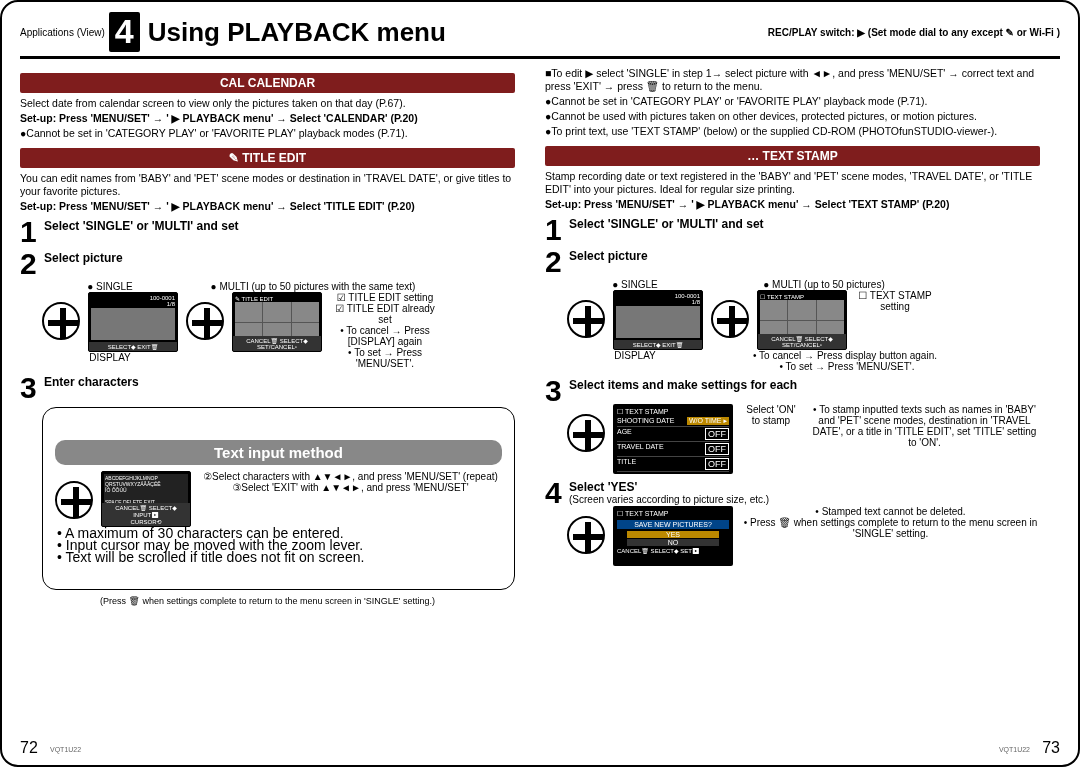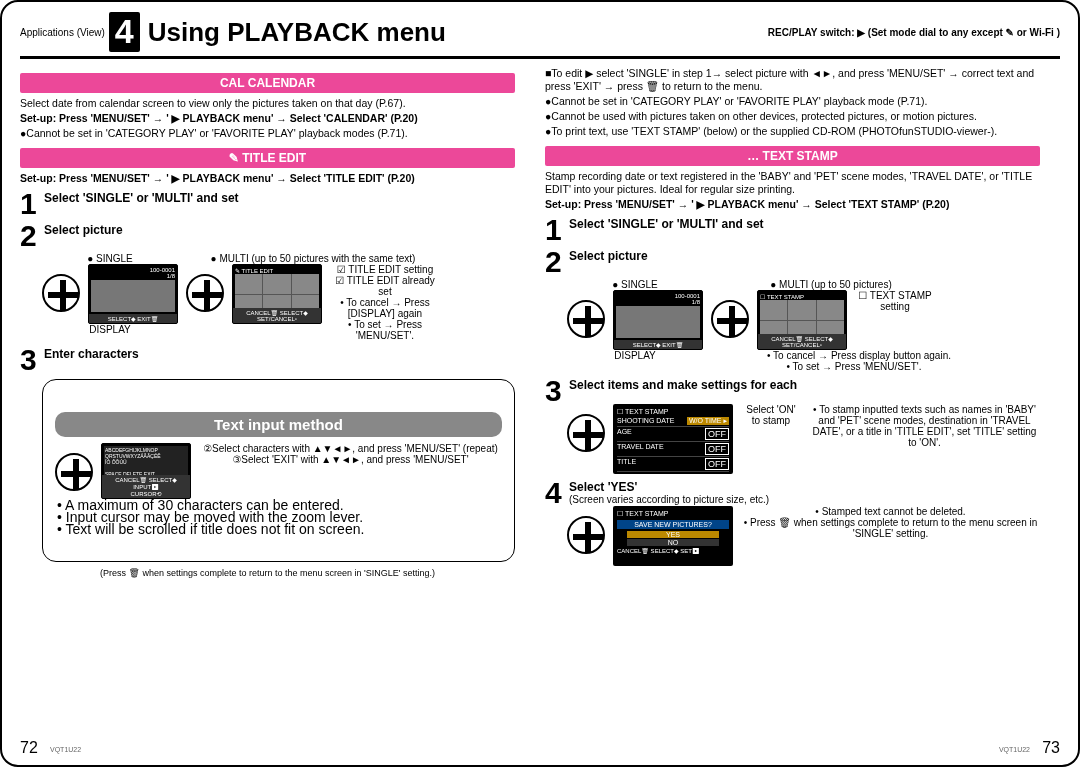--- a/index.html
+++ b/index.html
@@ -5,21 +5,21 @@
   * { box-sizing: border-box; margin: 0; padding: 0; }
   body { font-family: Arial, Helvetica, sans-serif; background: #fff; width:1080px; height:767px; position:relative; font-size:11px; color:#000; }
   .page { width:1080px; height:767px; border:2px solid #000; border-radius:18px; padding:10px 18px; position:relative; }
   .colwrap { display:flex; gap:30px; }
   .col { width:495px; }
   .header { display:flex; align-items:center; border-bottom:3px solid #000; padding-bottom:4px; margin-bottom:6px; }
   .applabel { font-size:10px; line-height:11px; margin-right:4px; }
   .bignum { background:#000; color:#fff; font-size:34px; font-weight:bold; padding:0 6px 2px 6px; border-radius:2px; line-height:38px; }
   .title { font-size:26px; font-weight:bold; margin-left:8px; }
   .recplay { font-size:10px; font-weight:bold; margin-left:auto; }
-  .sectbar { background:#ec4899; color:#fff; font-weight:bold; text-align:center; padding:3px 0; margin:8px 0 4px 0; font-size:12px; border-radius:2px;}
+  .sectbar { background:#7f1d1d; color:#fff; font-weight:bold; text-align:center; padding:3px 0; margin:8px 0 4px 0; font-size:12px; border-radius:2px;}
   .inputbar { background:#888; color:#fff; font-weight:bold; text-align:center; padding:4px 0; margin:6px 0; font-size:15px; border-radius:10px;}
   .p { font-size:10.5px; line-height:13px; margin:2px 0; }
   .b { font-weight:bold; }
   .stepnum { font-size:30px; font-weight:bold; float:left; width:22px; line-height:26px; }
   .steptxt { margin-left:24px; font-size:12px; font-weight:bold; }
   .steptxt.small { font-size:10px; font-weight:normal;}
   .screens { display:flex; gap:8px; margin:4px 0 4px 22px; font-size:9px; }
   .lcd { background:#000; width:90px; height:60px; border:1px solid #000; position:relative; color:#fff; font-size:7px; padding:2px; border-radius:2px; overflow:hidden;}
   .lcd .inner { background:#555; width:100%; height:40px; display:grid; grid-template-columns:1fr 1fr 1fr; gap:1px;}
   .lcd .cell { background:#888; }
@@ -57,20 +57,21 @@
   <div class="colwrap">
 
     <div class="col">
 
       <div class="sectbar">CAL CALENDAR</div>
       <div class="p">Select date from calendar screen to view only the pictures taken on that day (P.67).</div>
       <div class="p b">Set-up: Press 'MENU/SET' → ' ▶ PLAYBACK menu' → Select 'CALENDAR' (P.20)</div>
       <div class="p">●Cannot be set in 'CATEGORY PLAY' or 'FAVORITE PLAY' playback modes (P.71).</div>
 
       <div class="sectbar">✎ TITLE EDIT</div>
+      <div class="p">You can edit names from 'BABY' and 'PET' scene modes or destination in 'TRAVEL DATE', or give titles to your favorite pictures.</div>
       <div class="p b">Set-up: Press 'MENU/SET' → ' ▶ PLAYBACK menu' → Select 'TITLE EDIT' (P.20)</div>
 
       <div class="step">
           <div class="stepnum">1</div>
         <div class="steptxt">Select 'SINGLE' or 'MULTI' and set</div>
         </div>
 
       <div class="step">
           <div class="stepnum">2</div>
         <div class="steptxt">Select picture</div>
@@ -188,21 +189,21 @@
                   <div class="cell"></div>
                   <div class="cell"></div>
                   <div class="cell"></div>
                 </div>
               <div class="caption">CANCEL🗑 SELECT◆ SET/CANCEL▫</div>
             </div>
             <div style="width:80px">
               <div class="mini">☐ TEXT STAMP setting</div>
             </div>
           </div>
-          <div class="mini" style="margin-left:56px">• To cancel → Press display button again.</div>
+          <div class="mini" style="margin-left:42px">• To cancel → Press display button again.</div>
           <div class="mini" style="margin-left:46px">• To set → Press 'MENU/SET'.</div>
         </div>
       </div>
 
       <div class="step">
           <div class="stepnum">3</div>
         <div class="steptxt">Select items and make settings for each</div>
         </div>
 
       <div class="row" style="margin-left:22px">

